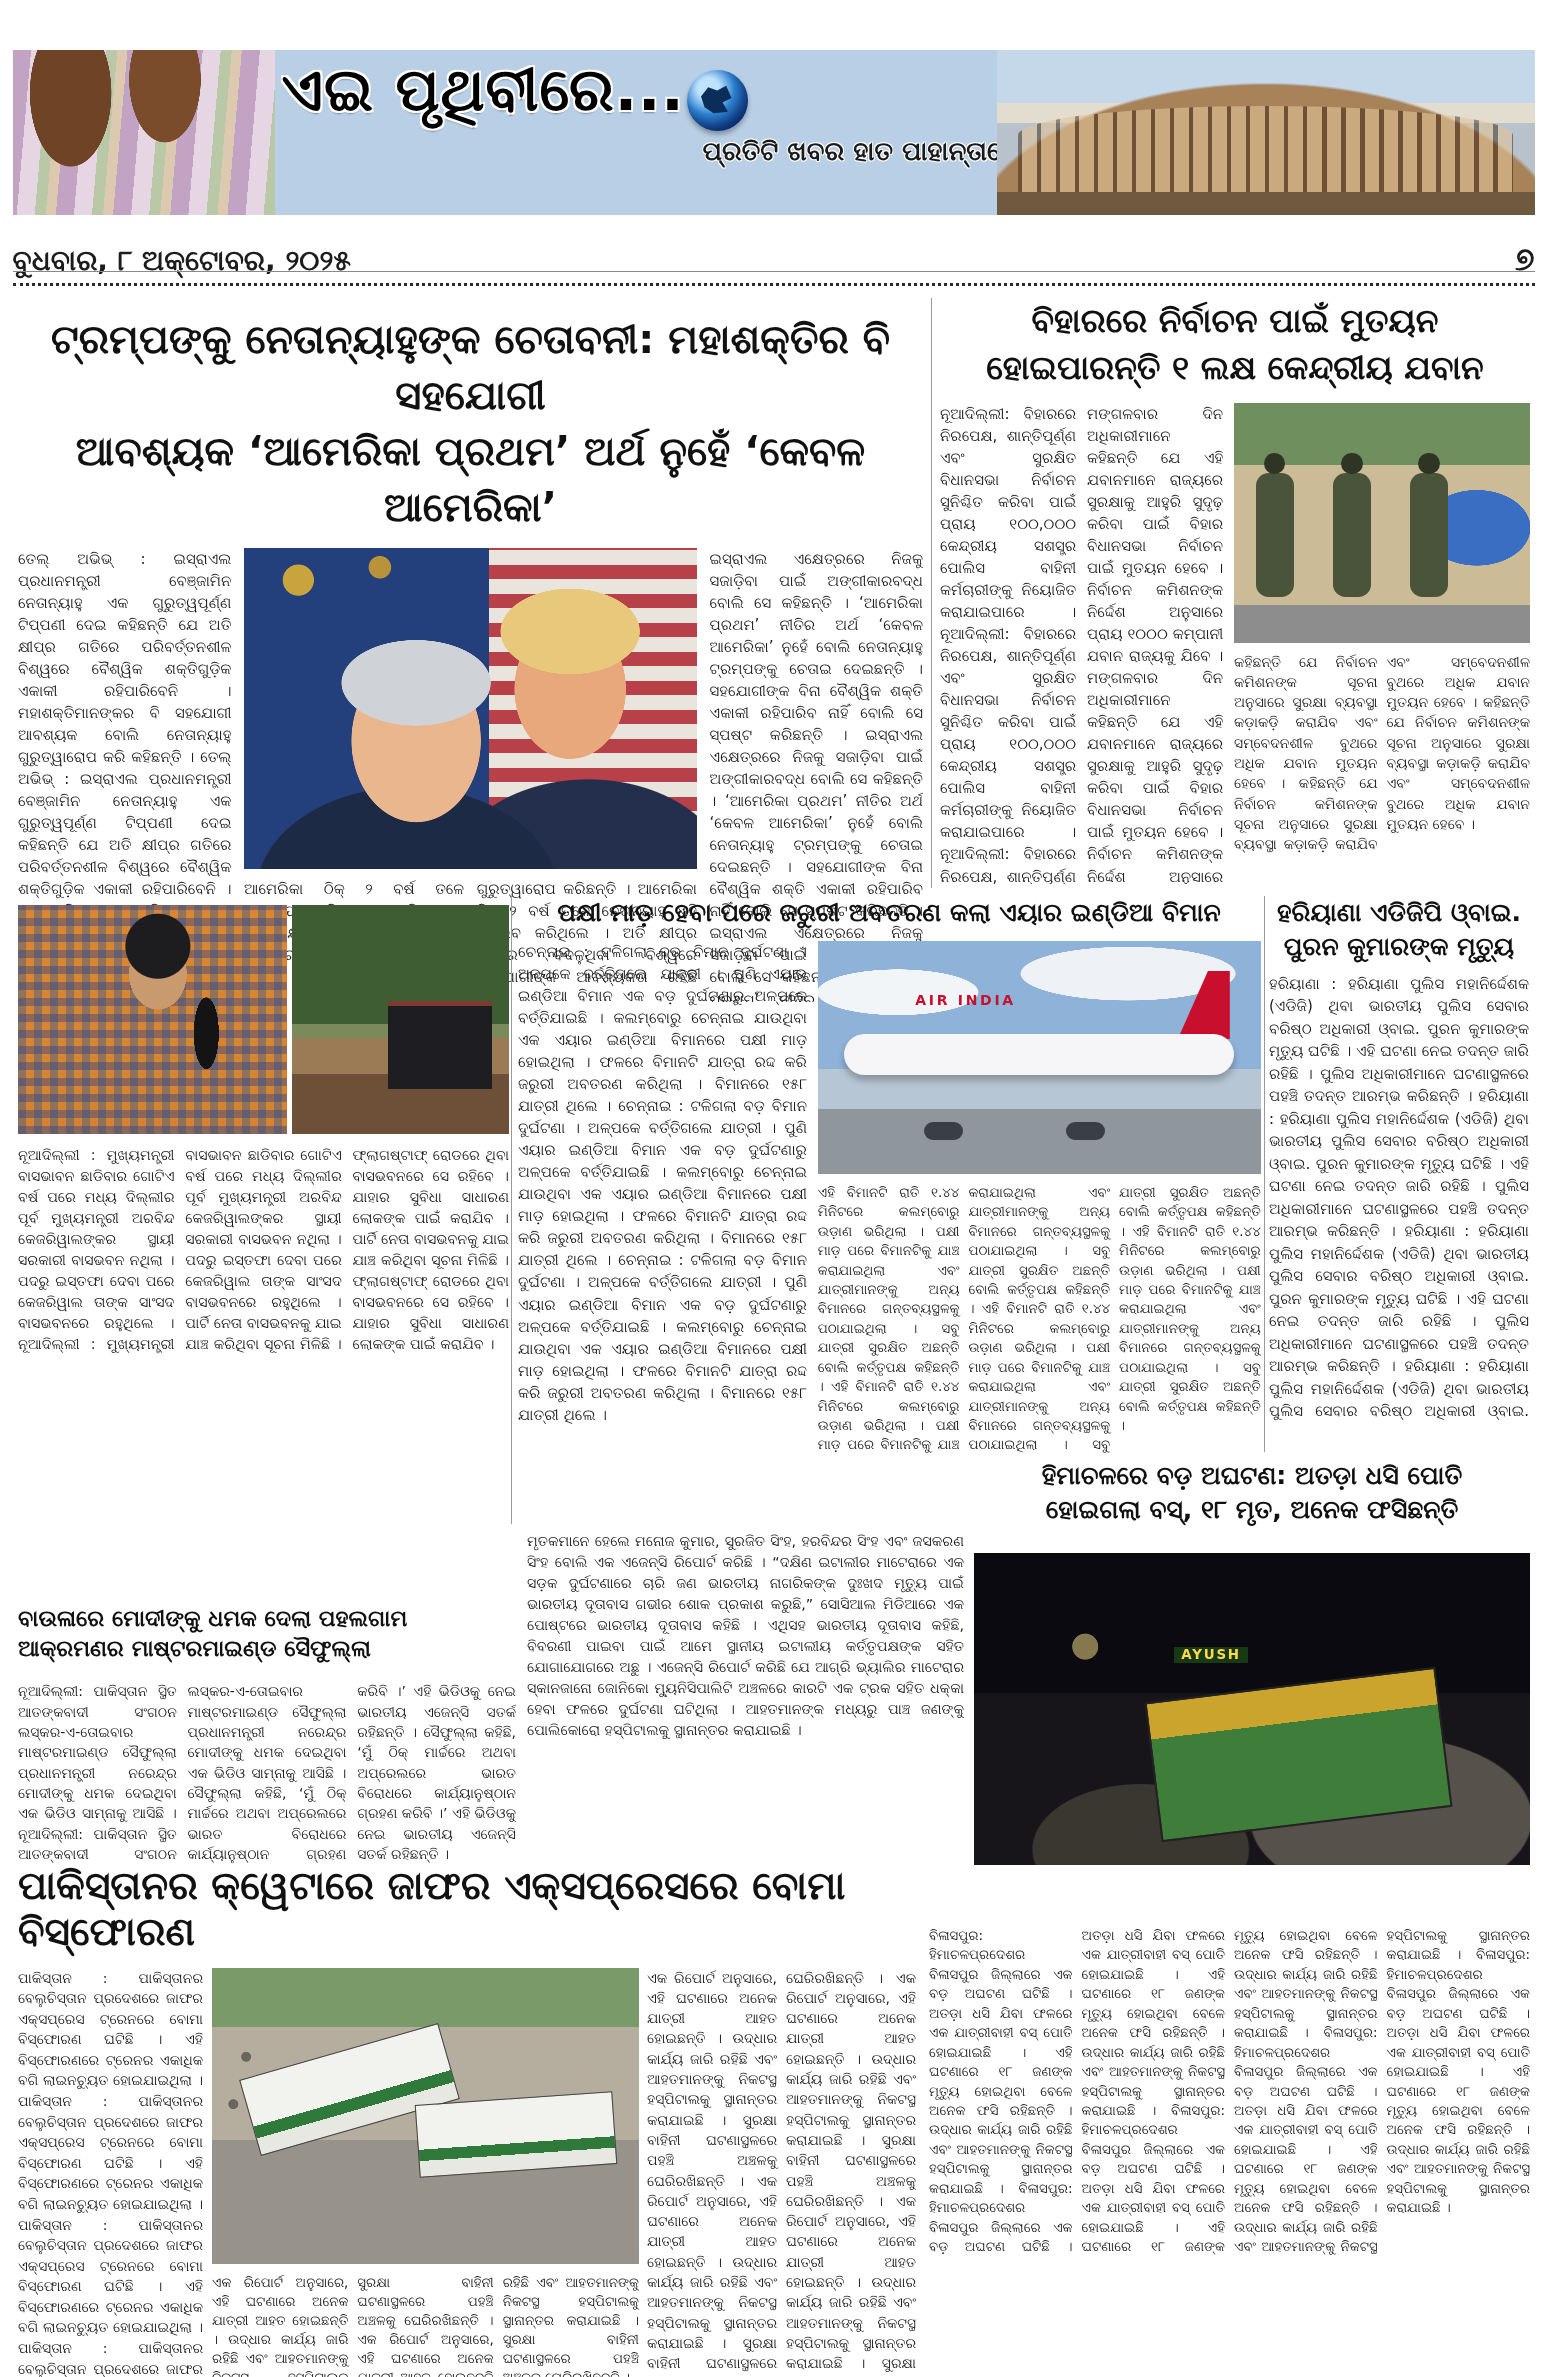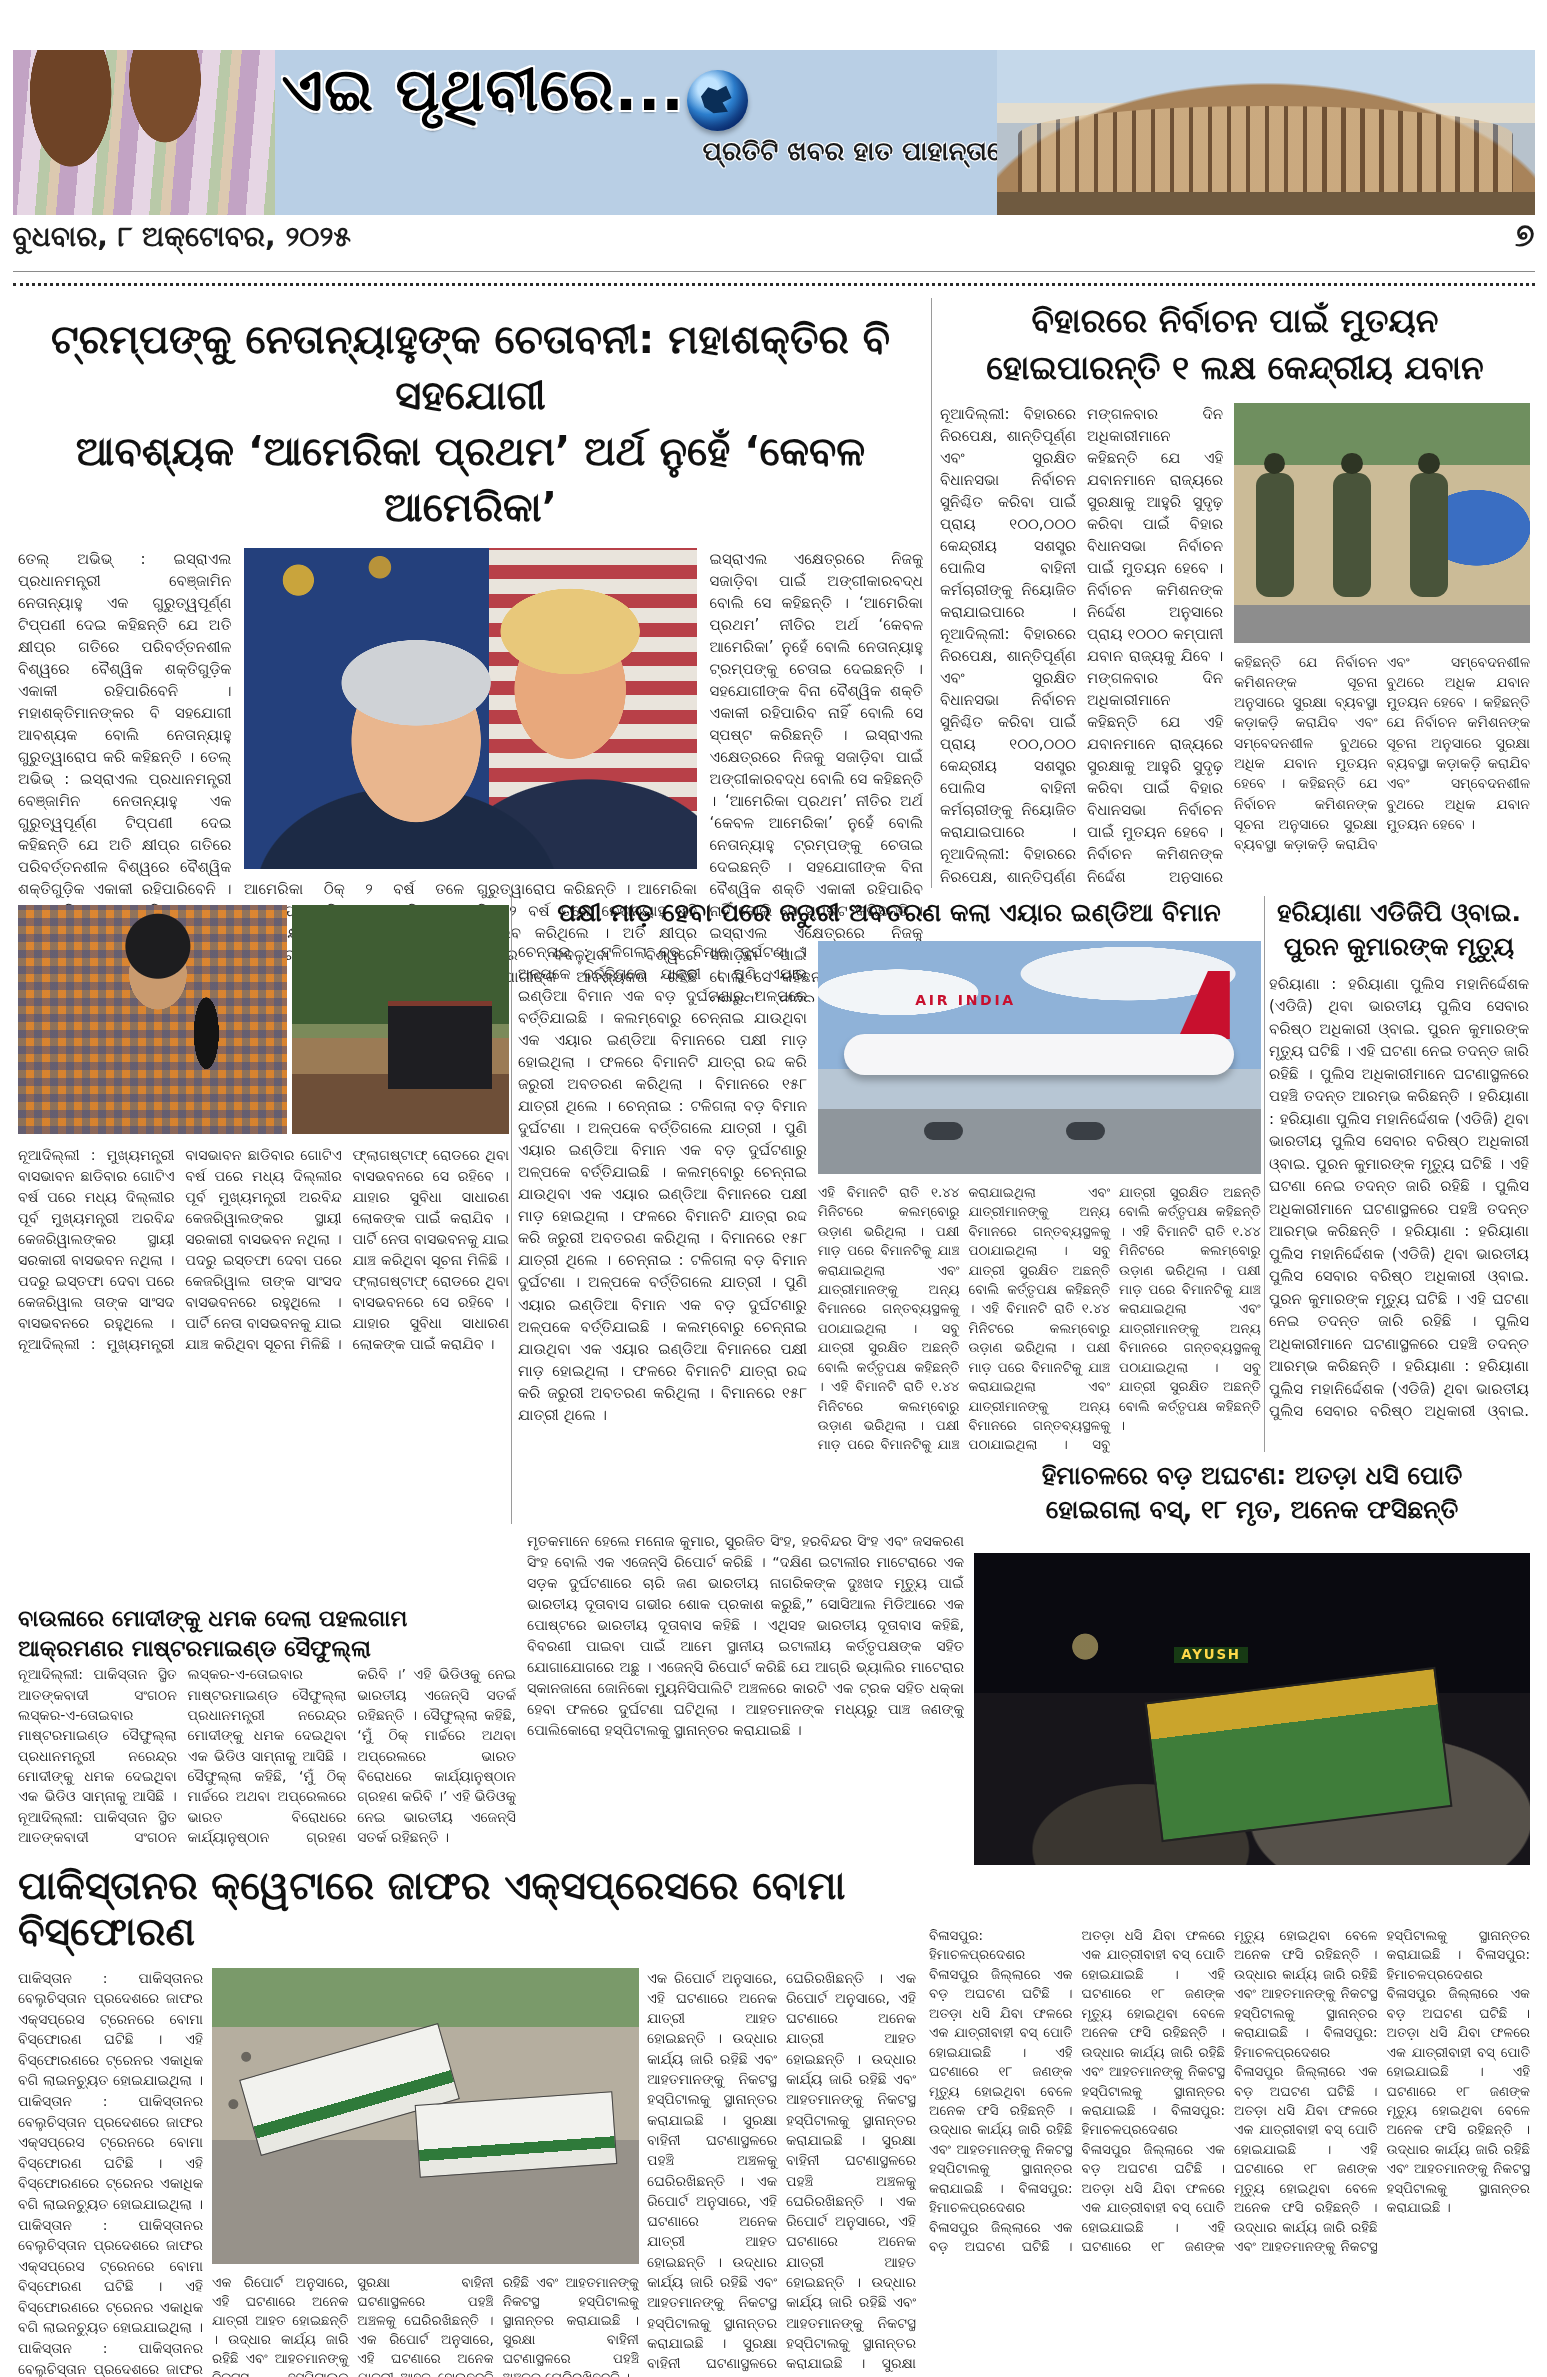--- a/index.html
+++ b/index.html
@@ -28,21 +28,21 @@
     text-shadow:-0.9px -0.9px 0 #fff,0.9px -0.9px 0 #fff,-0.9px 0.9px 0 #fff,0.9px 0.9px 0 #fff;}
   .parliament-photo{right:0;top:0;width:538px;height:165px;
     background:
       radial-gradient(ellipse 95% 170% at 50% 120%, #a8835a 0 58%, transparent 59%),
       linear-gradient(180deg,#c5d8ea 0 32%,#e3ddcf 32% 44%, #b7c2cc 44%);}
   .colonnade{position:absolute;left:4%;right:4%;top:34%;height:52%;
     border-radius:50% 50% 0 0 / 34% 34% 0 0;
     background:repeating-linear-gradient(90deg, rgba(40,20,8,.45) 0 4.5px, rgba(225,195,152,.6) 4.5px 19px);}
   .plinth{position:absolute;left:0;right:0;bottom:0;height:14%;background:#6f5a40;}
   
-  .dateline{left:12.6px;top:216px;width:1522px;display:flex;justify-content:space-between;align-items:flex-end;}
+  .dateline{left:12.6px;top:240px;width:1522px;display:flex;justify-content:space-between;align-items:flex-end;}
   .date-text{font-size:28px;font-weight:bold;}
   .page-number{font-size:32px;font-weight:bold;}
   .rule-solid{left:12.6px;top:271px;width:1522px;border-top:1.8px solid #8a8a8a;height:0;}
   .rule-dotted{left:12.6px;top:283px;width:1522px;border-top:3.6px dotted #2b2b2b;height:0;}
   
   .bodytext{font-size:15px;line-height:1.47;text-align:justify;overflow:hidden;}
   .headline-xl{font-size:40px;font-weight:bold;text-align:center;line-height:1.4;color:#111;}
   .headline-lg{font-size:33px;font-weight:bold;text-align:center;line-height:1.42;color:#111;}
   .headline-md{font-size:25px;font-weight:bold;text-align:center;line-height:1.35;color:#111;}
   .headline-sm{font-size:22.4px;font-weight:bold;line-height:1.35;color:#111;}
@@ -129,21 +129,21 @@
     border:2.7px solid #222;}
   .bus-label{position:absolute;left:36%;top:30%;background:#173a14;color:#ffd94a;
     font-size:13.4px;font-weight:bold;padding:0.9px 7.2px;letter-spacing:1.8px;}
   .himachal-body{left:929px;top:1926px;width:601px;height:441px;column-count:4;column-gap:9px;
     font-size:13.4px;line-height:1.45;text-align:justify;overflow:hidden;position:absolute;}
   
   .art-italy{left:527px;top:1522px;width:437px;height:333px;}
   .italy-body{margin-top:9px;height:289px;font-size:14.3px;line-height:1.47;text-align:justify;overflow:hidden;}
   
   .art-saifullah{left:18px;top:1603px;width:498px;height:253px;}
-  .saif-body{margin-top:1px;column-count:3;column-gap:10.8px;height:199px;overflow:hidden;
+  .saif-body{margin-top:18px;column-count:3;column-gap:10.8px;height:199px;overflow:hidden;
     font-size:14px;line-height:1.45;text-align:justify;}
   
   .art-pakistan{left:18px;top:1863px;width:898px;height:507px;}
   .pak-headline{font-size:39px;font-weight:bold;color:#111;}
   .pak-content{position:relative;margin-top:12.6px;height:445px;}
   .pak-leftcol{position:absolute;left:0;top:0;width:185px;height:445px;font-size:14px;}
   .train-photo{position:absolute;left:194px;top:0;width:427px;height:296px;overflow:hidden;
     background:
       radial-gradient(circle at 8% 30%, rgba(30,30,30,.5) 0 4.5px, transparent 5.4px),
       radial-gradient(circle at 14% 38%, rgba(30,30,30,.5) 0 4.5px, transparent 5.4px),

